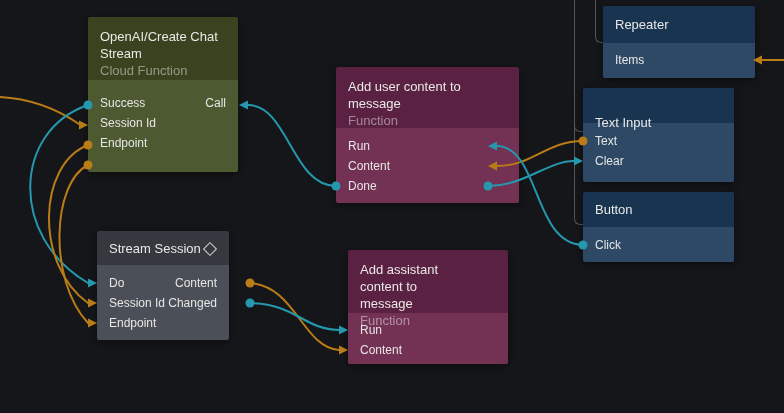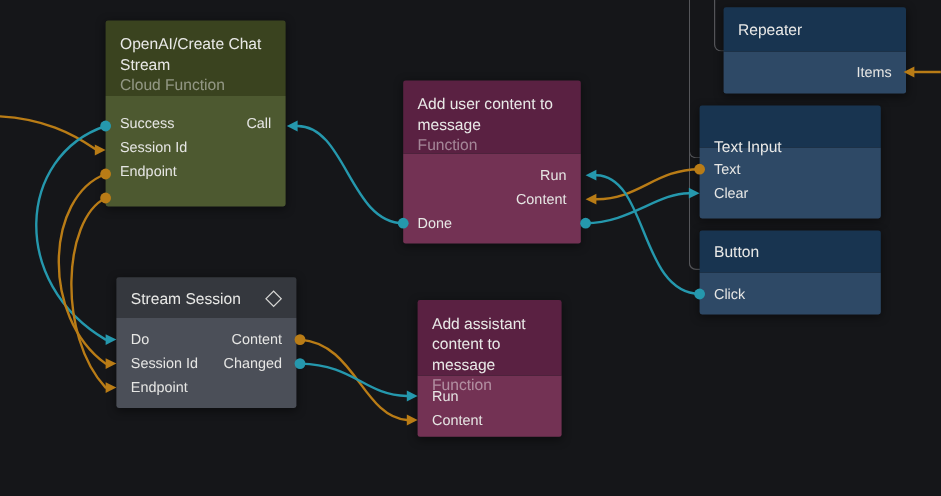--- a/index.html
+++ b/index.html
@@ -10,21 +10,21 @@
   }
   .canvas{position:absolute;inset:0}
   
   .node{position:absolute;border-radius:2px;box-shadow:0 2px 8px rgba(0,0,0,.45)}
   .nhd{box-sizing:border-box;padding:11px 12px 0 12px;border-radius:2px 2px 0 0;position:relative}
   .nbd{box-sizing:border-box;border-radius:0 0 2px 2px}
   .ntitle{font-size:13px;line-height:17px;color:var(--title-text,#e9e9e7);font-weight:400}
   .nsub{font-size:13px;line-height:17px;color:rgba(255,255,255,.45)}
   .prow{height:20px;display:flex;align-items:center;justify-content:space-between;
         padding:0 12px;font-size:12px;color:var(--port-text,#e6e6e4)}
-  .prow.right{justify-content:flex-end}
+  .prow.right{}
   .n-olive .nhd{background:var(--olive-header,#3a431f)}
   .n-olive .nbd{background:var(--olive-body,#4d5930)}
   .n-purple .nhd{background:var(--purple-header,#5a2142)}
   .n-purple .nbd{background:var(--purple-body,#733254)}
   .n-blue .nhd{background:var(--blue-header,#183450)}
   .n-blue .nbd{background:var(--blue-body,#2e4966)}
   .n-gray .nhd{background:var(--gray-header,#35383e)}
   .n-gray .nbd{background:var(--gray-body,#4b4f58)}
   .tw126{max-width:126px}
   .tw112{max-width:112px}
@@ -62,59 +62,59 @@
       </div>
       <div class="prow">
           <span>Session Id</span>
         </div>
       <div class="prow">
           <span>Endpoint</span>
         </div>
     </div>
   </div>
 
-  <div class="node n-purple" style="left:336px;top:67px;width:148px">
+  <div class="node n-purple" style="left:336px;top:67px;width:183px">
     <div class="nhd" style="height:61px">
       <div class="ntitle tw126">Add user content to message</div>
       <div class="nsub">Function</div>
     </div>
     <div class="nbd" style="height:75px;padding-top:8px">
       <div class="prow right">
           <span>Run</span>
         </div>
       <div class="prow right">
           <span>Content</span>
         </div>
       <div class="prow">
           <span>Done</span>
         </div>
     </div>
   </div>
 
-  <div class="node n-gray" style="left:97px;top:231px;width:150px">
+  <div class="node n-gray" style="left:97px;top:231px;width:132px">
     <div class="nhd" style="height:34px;padding-top:9px">
       <div class="ntitle">Stream Session</div>
       <span class="diamond"></span>
     </div>
     <div class="nbd" style="height:75px;padding-top:8px">
       <div class="prow">
         <span>Do</span>
         <span>Content</span>
       </div>
       <div class="prow">
         <span>Session Id</span>
         <span>Changed</span>
       </div>
       <div class="prow">
           <span>Endpoint</span>
         </div>
     </div>
   </div>
 
-  <div class="node n-purple" style="left:348px;top:250px;width:120px">
+  <div class="node n-purple" style="left:348px;top:250px;width:160px">
     <div class="nhd" style="height:63px">
       <div class="ntitle tw112">Add assistant content to message</div>
       <div class="nsub">Function</div>
     </div>
     <div class="nbd" style="height:51px;padding-top:7px">
       <div class="prow">
           <span>Run</span>
         </div>
       <div class="prow">
           <span>Content</span>

